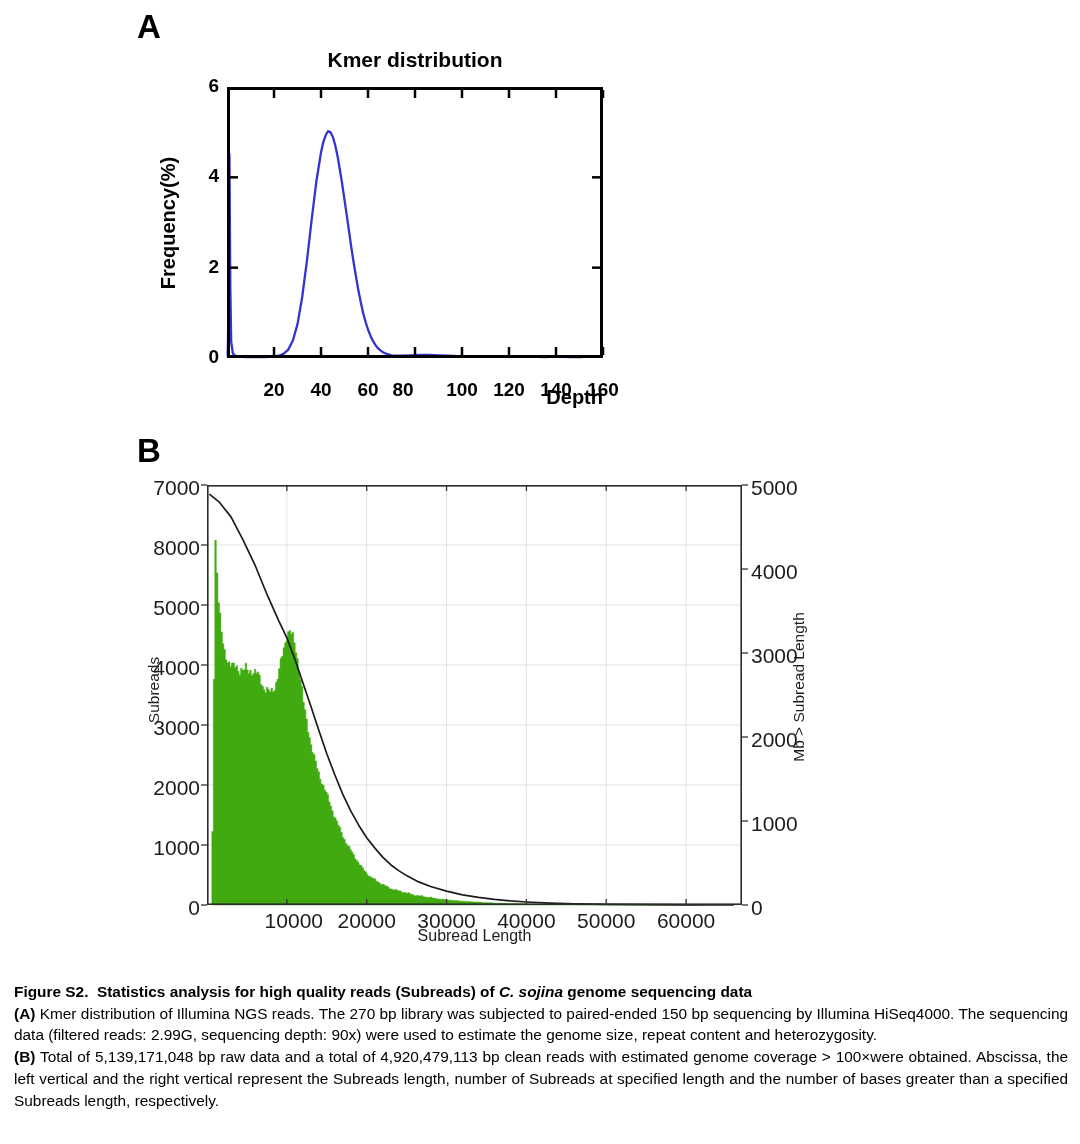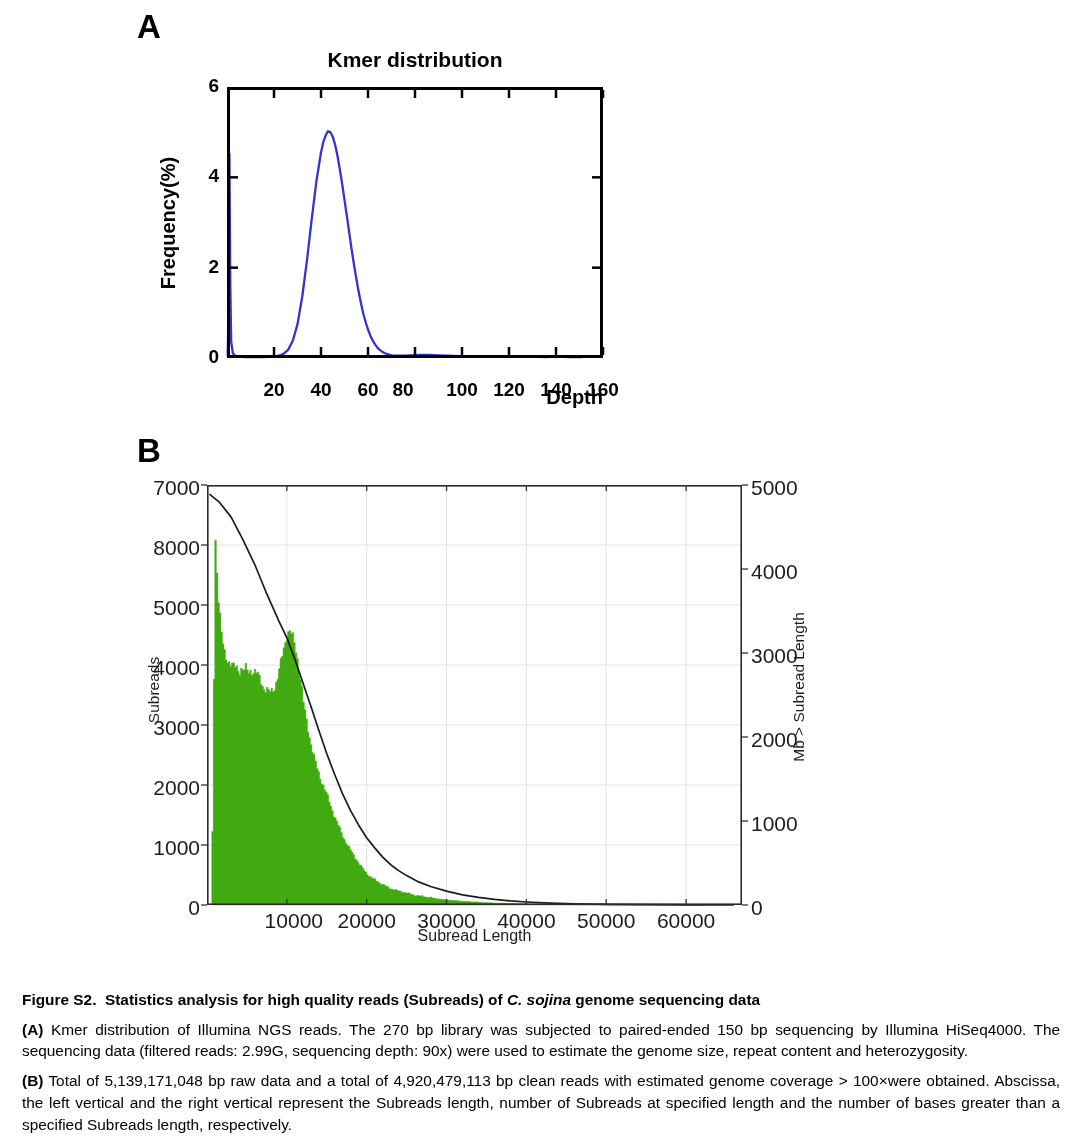--- a/index.html
+++ b/index.html
@@ -19,21 +19,21 @@
   .b-tick{font-size:21px;color:#1d1d1d;line-height:1.15;}
   .b-ytick-l{left:146px;width:54px;text-align:right;}
   .b-ytick-r{left:751px;width:54px;text-align:left;}
   .b-xtick{top:909px;width:64px;text-align:center;}
   .b-xlabel{left:207px;top:927px;width:535px;text-align:center;font-size:16px;color:#1d1d1d;}
   .b-ylabel-l{left:154px;top:690px;transform:translate(-50%,-50%) rotate(-90deg);font-size:15.5px;color:#1d1d1d;white-space:nowrap;}
   .b-ylabel-r{left:799px;top:687px;transform:translate(-50%,-50%) rotate(-90deg);font-size:15.5px;color:#1d1d1d;white-space:nowrap;}
   svg{display:block;overflow:visible;}
   
   .caption{left:14px;top:981px;width:1054px;font-size:15.4px;line-height:21.7px;color:#000;}
-  .caption p{margin:8px;text-align:justify;}
+  .caption p{margin:0;text-align:justify;}
   .cap-bold{font-weight:bold;}
   .cap-bi{font-weight:bold;font-style:italic;}
 </style>
 </head>
 <body>
 
 <div id="canvas">
 
   <div class="abs panel-letter" style="left:137px;top:10px;">A</div>
   <div class="abs a-title">Kmer distribution</div>

